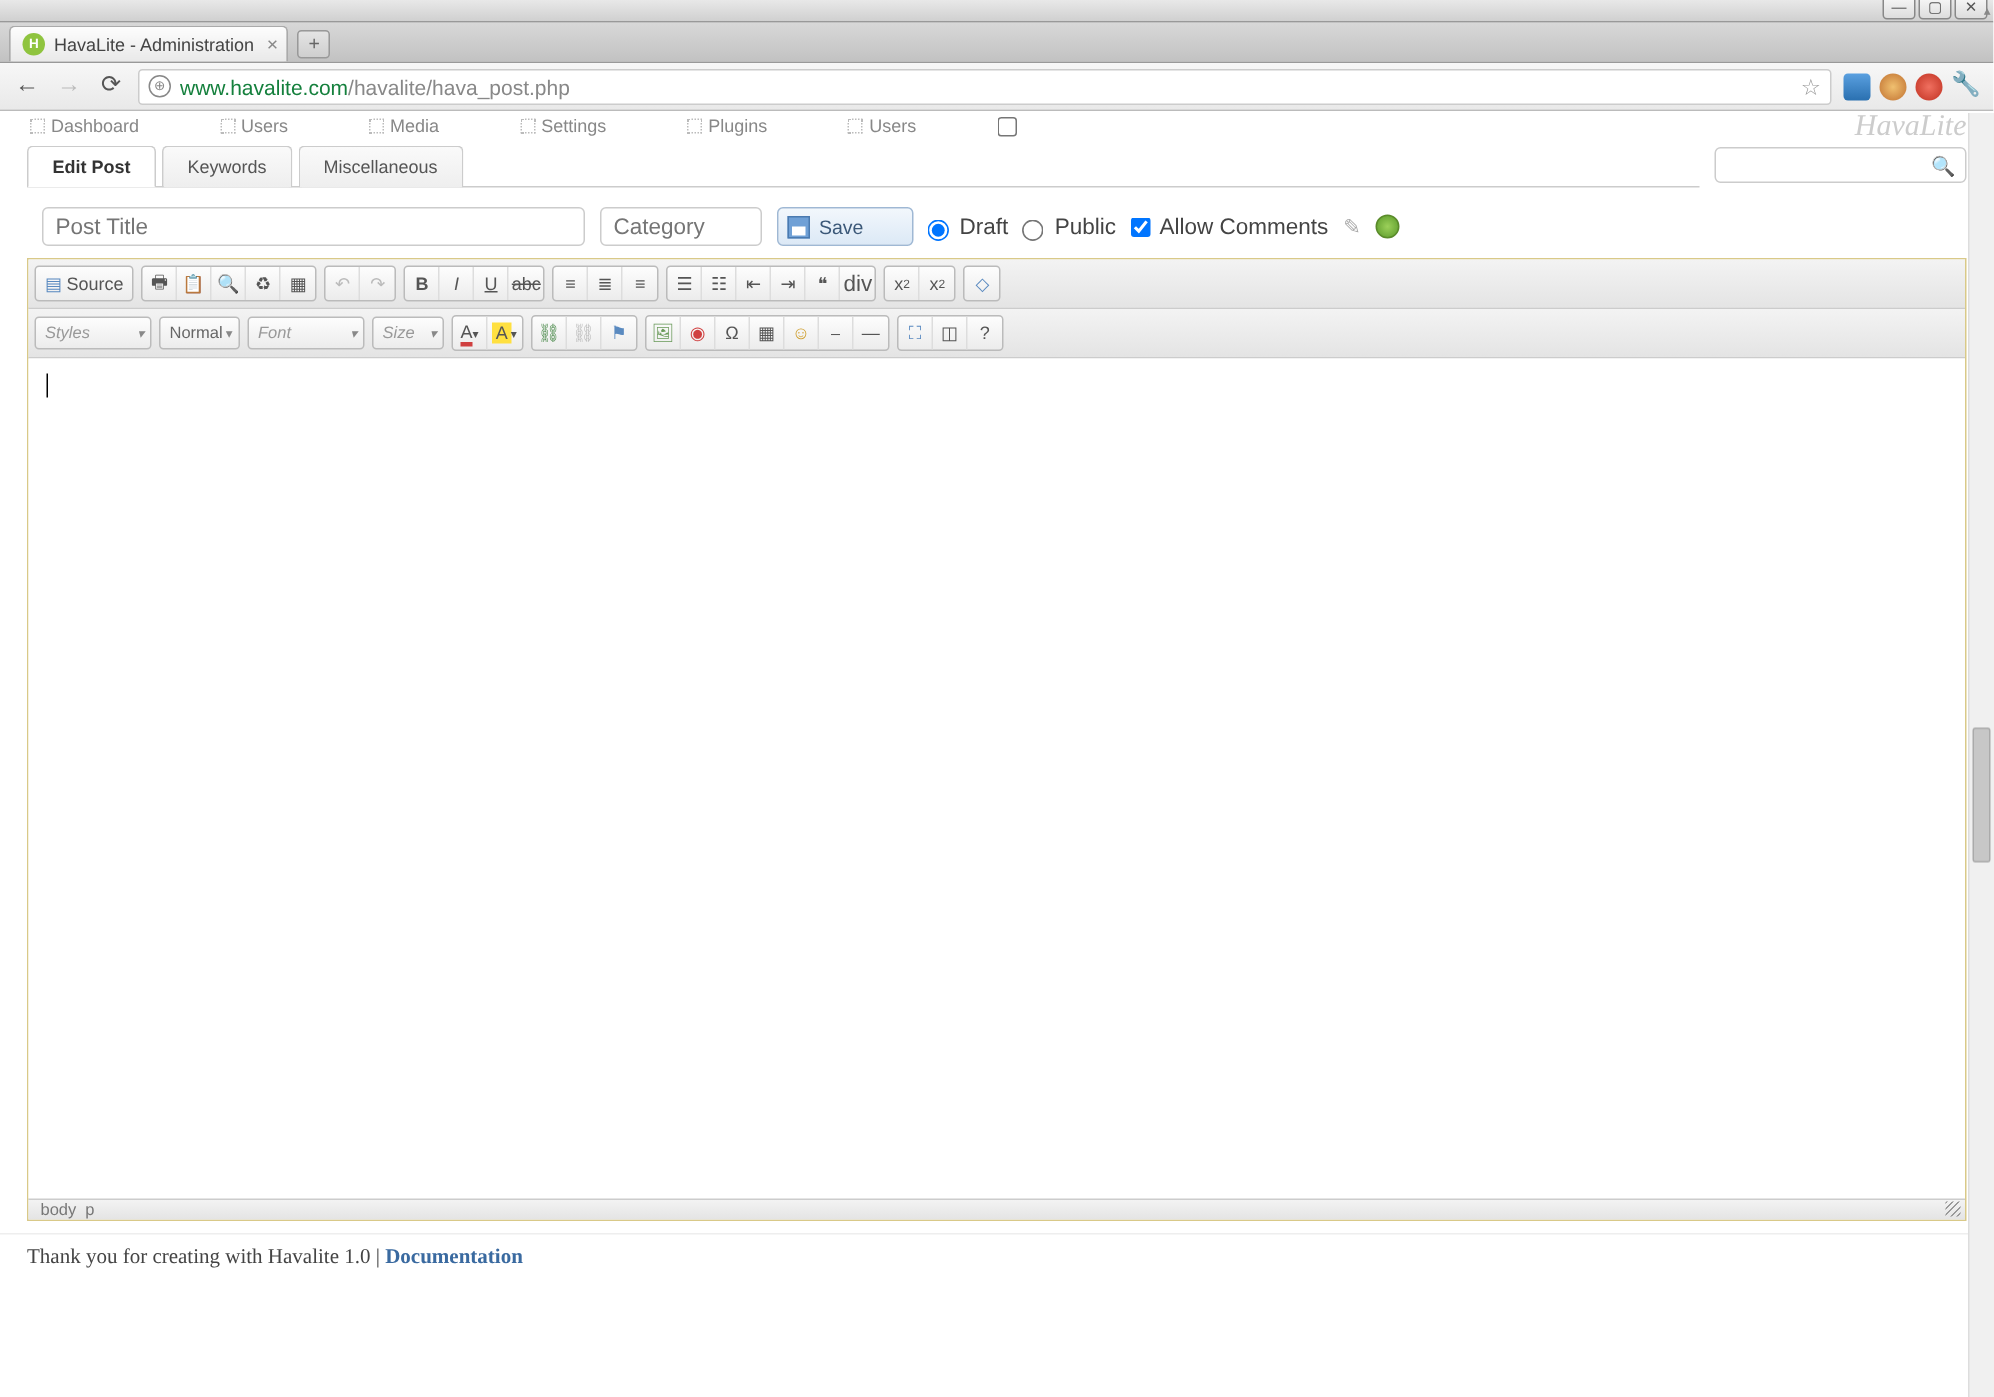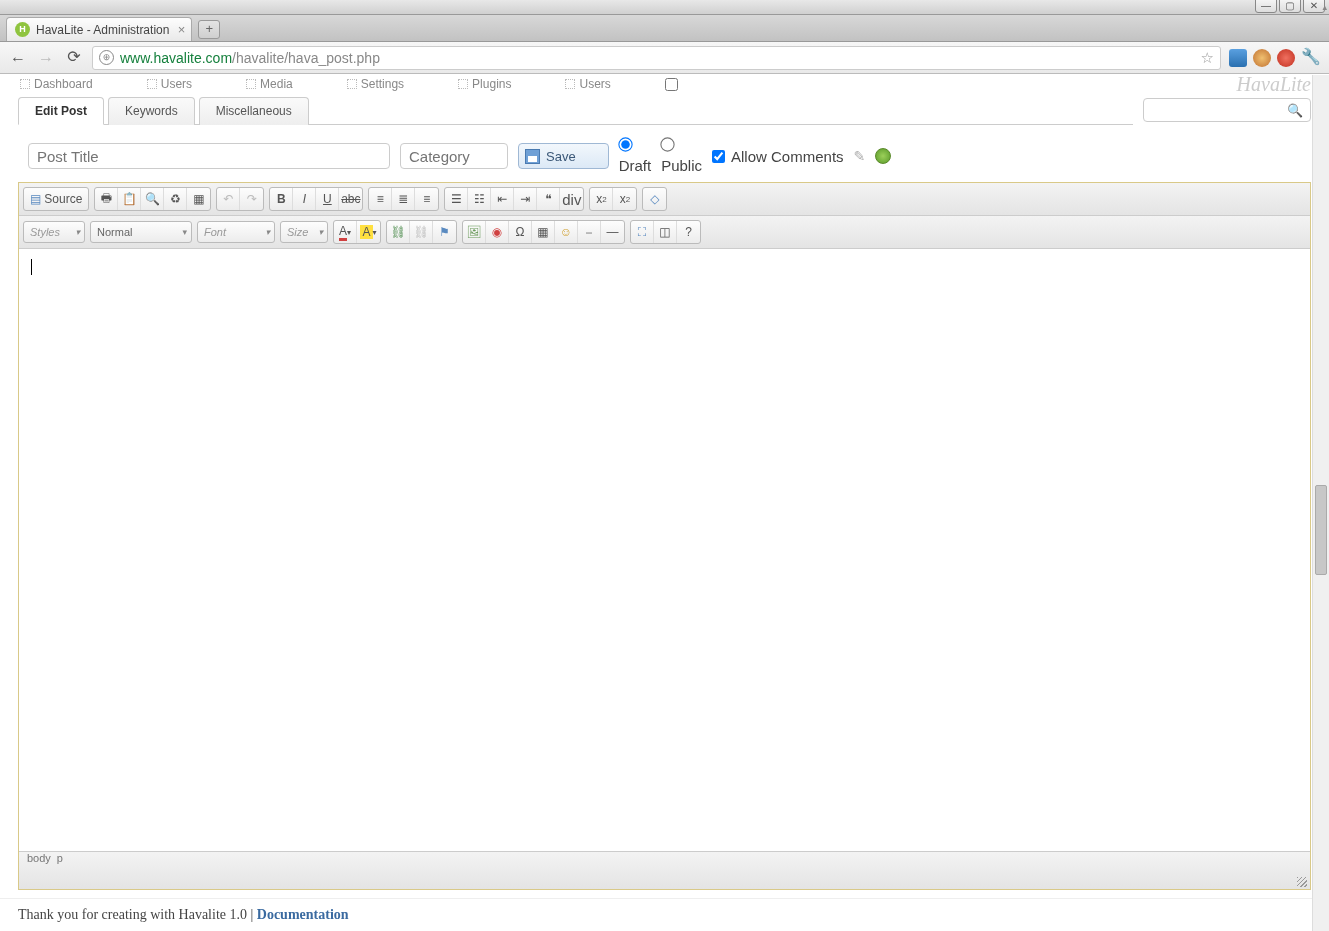--- a/index.html
+++ b/index.html
@@ -44,41 +44,41 @@
 .search-box .mag { margin-left: auto; color: #bbb; font-size: 13px; }
 
 
 .form-row { display: flex; align-items: center; gap: 10px; padding: 12px 28px 8px; font-size: 15px; color: #444; }
 .text-input { height: 26px; border: 1px solid #ccc; border-radius: 4px; padding: 0 8px; font-size: 15px; color: #999; background: #fff; }
 .title-input { width: 362px; }
 .cat-input { width: 108px; }
 .save-btn { display: flex; align-items: center; gap: 6px; height: 26px; padding: 0 32px 0 6px; border: 1px solid #9fb8d4; border-radius: 4px; background: linear-gradient(#f2f7fc,#dce9f6); color: #3b5878; font-size: 13px; cursor: pointer; }
 .save-btn .disk { width: 15px; height: 15px; background: #6fa0d6; border: 1px solid #4a7ab0; position: relative; }
 .save-btn .disk::after { content: ""; position: absolute; bottom: 1px; left: 2px; right: 2px; height: 6px; background: #fff; }
-.radio-group { display: flex; align-items: flex-start; gap: 6px; flex-direction: column; }
+.radio-group { display: flex; align-items: flex-end; gap: 6px; }
 .radio-group input { margin-right: 2px; transform: scale(1.1); }
 .checkbox-group { display: flex; align-items: center; gap: 6px; }
 .pencil-icon { color: #aaa; font-size: 14px; }
 .world-icon { width: 16px; height: 16px; border-radius: 50%; background: radial-gradient(#9cd05a,#5a9a2a); border: 1px solid #5a8a2a; }
 
 
 .editor-wrap { margin: 0 18px 8px; border: 1px solid #d9c988; background: #fff; }
 .toolbar { background: linear-gradient(#f3f3f3,#e4e4e4); border-bottom: 1px solid #ccc; padding: 4px; display: flex; flex-wrap: wrap; gap: 2px; align-items: center; }
 .toolbar-row2 { border-bottom: 1px solid #ccc; }
 .tb-group { display: flex; border: 1px solid #bbb; border-radius: 3px; background: linear-gradient(#fdfdfd,#ececec); margin-right: 3px; }
 .tb-btn { width: 23px; height: 22px; display: flex; align-items: center; justify-content: center; font-size: 12px; color: #555; border-right: 1px solid #ddd; cursor: pointer; position: relative; }
 .tb-btn:last-child { border-right: none; }
 .tb-btn.disabled { color: #bbb; }
 .tb-select { height: 22px; border: 1px solid #bbb; border-radius: 3px; background: linear-gradient(#fdfdfd,#ececec); display: flex; align-items: center; padding: 0 18px 0 6px; font-size: 11px; color: #666; margin-right: 3px; position: relative; cursor: pointer; }
 .tb-select::after { content: "▾"; position: absolute; right: 4px; font-size: 9px; color: #888; }
 .tb-select.italic { font-style: italic; color: #999; }
 .editor-area { height: 560px; background: #fff; padding: 10px 12px; position: relative; }
 .cursor { width: 1px; height: 16px; background: #000; }
 .editor-expand { position: absolute; right: 2px; top: 2px; font-size: 9px; color: #888; }
-.status-bar { height: 38px; background: linear-gradient(#f3f3f3,#e4e4e4); border-top: 1px solid #ccc; display: flex; padding: 0 8px; font-size: 11px; color: #777; gap: 6px; position: relative; margin-top: 42px; }
+.status-bar { height: 14px; background: linear-gradient(#f3f3f3,#e4e4e4); border-top: 1px solid #ccc; display: flex; align-items: center; padding: 0 8px; font-size: 11px; color: #777; gap: 6px; position: relative; }
 .resize-grip { position: absolute; right: 3px; bottom: 2px; width: 10px; height: 10px; background: repeating-linear-gradient(135deg,#999,#999 1px,transparent 1px,transparent 3px); }
 
 
 .footer { padding: 8px 18px; font-family: Georgia, serif; font-size: 14px; color: #444; border-top: 1px solid #eee; }
 .footer a { color: #3a6aa0; text-decoration: none; font-weight: bold; }
 
 
 .page-scroll { position: fixed; right: 0; top: 75px; bottom: 0; width: 17px; background: #f0f0f0; border-left: 1px solid #ddd; }
 .scroll-thumb { position: absolute; left: 2px; right: 2px; top: 410px; height: 90px; background: #c7c7c7; border: 1px solid #aaa; border-radius: 2px; }
 </style>
@@ -237,24 +237,24 @@
     <div class="tb-group">
       <div class="tb-btn">x<sub style="font-size:8px">2</sub></div>
       <div class="tb-btn">x<sup style="font-size:8px">2</sup></div>
     </div>
     <div class="tb-group">
       <div class="tb-btn" style="color:#5a8ac0">◇</div>
     </div>
   </div>
 
   <div class="toolbar toolbar-row2">
-    <div class="tb-select italic" style="width:62px">
+    <div class="tb-select italic" style="width:78px">
         <span>Styles</span>
       </div>
-    <div class="tb-select" style="width:102px">
+    <div class="tb-select" style="width:54px">
         <span>Normal</span>
       </div>
     <div class="tb-select italic" style="width:78px">
         <span>Font</span>
       </div>
     <div class="tb-select italic" style="width:48px">
         <span>Size</span>
       </div>
     <div class="tb-group">
       <div class="tb-btn">

